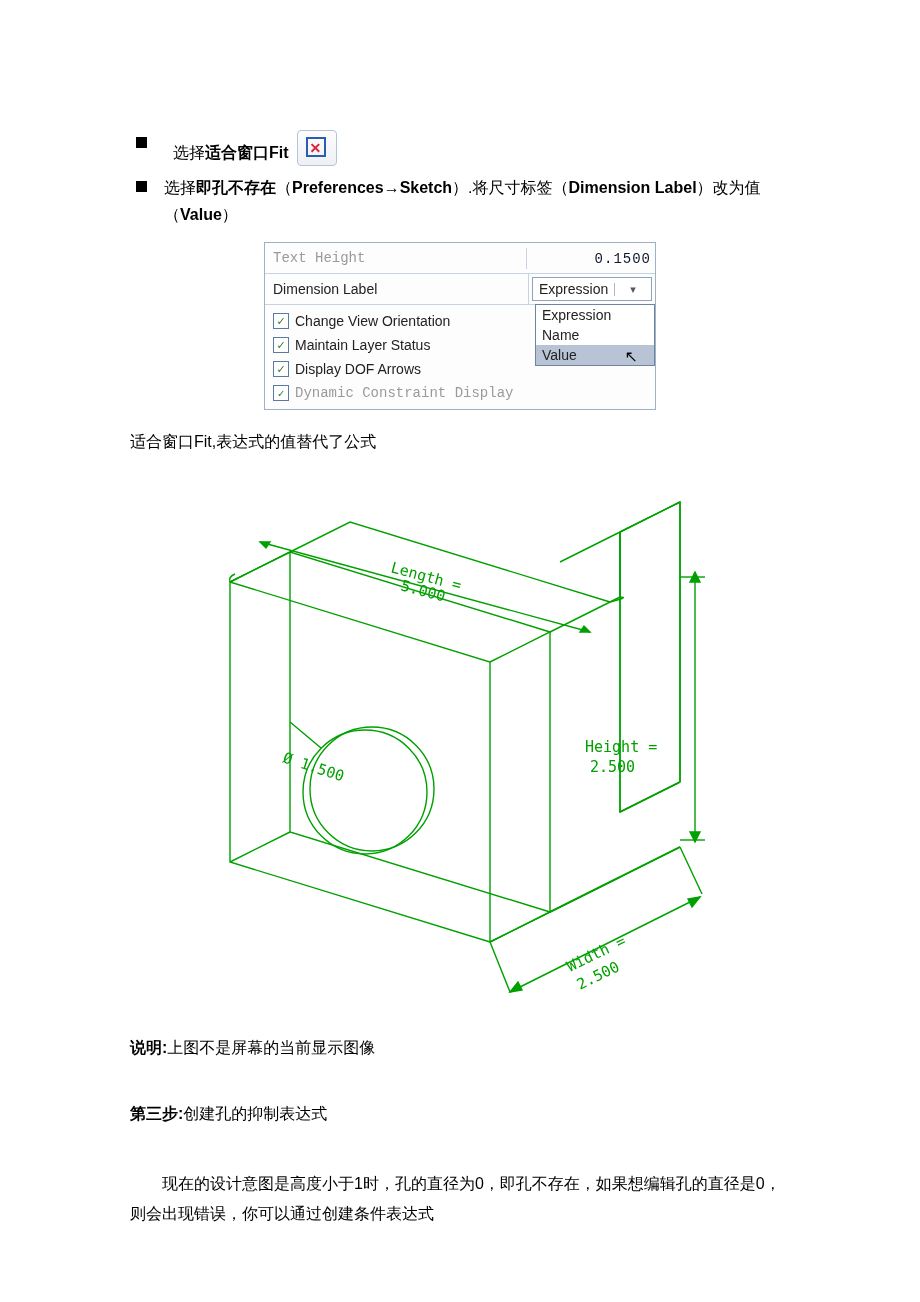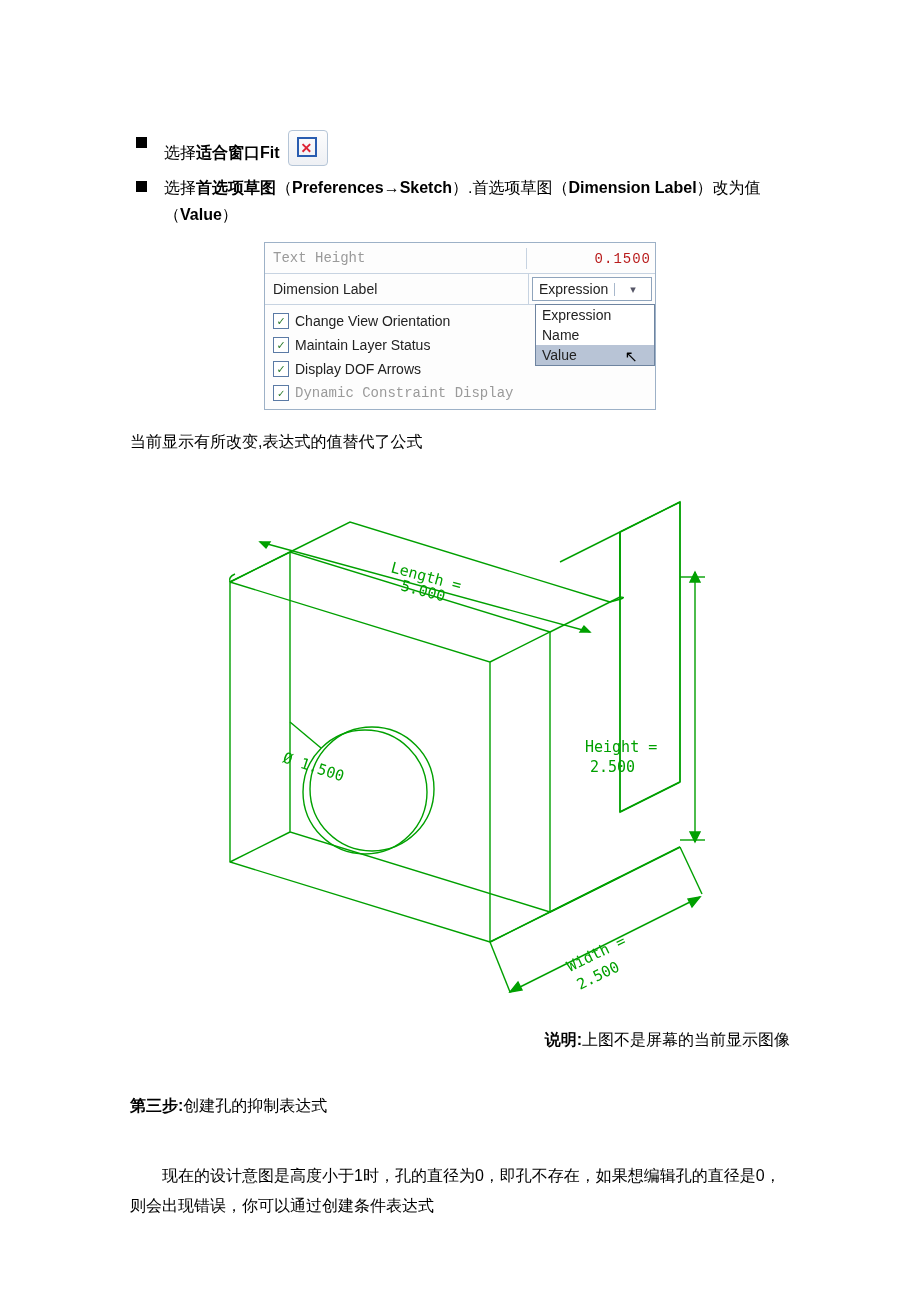--- a/index.html
+++ b/index.html
@@ -19,21 +19,21 @@
 ul.sq { list-style: none; padding: 0; margin: 0; }
 ul.sq > li { position: relative; padding-left: 34px; margin-bottom: 8px; line-height: 1.7; }
 ul.sq > li::before {
   content: "";
   position: absolute;
   left: 6px; top: 7px;
   width: 11px; height: 11px;
   background: #000;
 }
 .bold { font-weight: 700; }
-.fit-row { display: flex; align-items: flex-end; gap: 4px; }
+.fit-row { display: flex; align-items: flex-end; gap: 4px; margin-left: 9px; }
 .icon-fit {
   display: inline-block;
   width: 38px; height: 34px;
   border: 1px solid #b5c5d7;
   border-radius: 4px;
   background: linear-gradient(#fdfdfd,#eef0f4);
   position: relative;
   margin-left: 4px;
 }
 .icon-fit::before {
@@ -62,21 +62,21 @@
 }
 .prefs-row {
   display: flex;
   align-items: center;
   border-bottom: 1px solid #c7d3e1;
   min-height: 30px;
 }
 .prefs-row:last-child { border-bottom: none; }
 .prefs-cell-l { flex: 1; padding: 4px 8px; display:flex; align-items:center; gap:6px;}
 .prefs-cell-r { width: 120px; padding: 2px 4px; border-left: 1px solid #c7d3e1; text-align:left; }
-.prefs-num { font-family: "Courier New", monospace; color:#b91c1c; letter-spacing:1px; text-align:right; width:100%; display:inline-block; padding-right:6px;}
+.prefs-num { font-family: "Courier New", monospace; color:#0f172a; letter-spacing:1px; text-align:right; width:100%; display:inline-block; padding-right:6px;}
 .cb {
   width: 14px; height: 14px;
   border: 1px solid #5a7aa5;
   display:inline-flex; align-items:center; justify-content:center;
   font-size:11px; color:#2a7a2a; background:#fff;
 }
 .combo {
   display:flex; align-items:center;
   border:1px solid #8fa4bc; background:#fff; height:22px;
 }
@@ -89,41 +89,41 @@
   margin-top:-1px;
 }
 .dropdown div { padding: 2px 6px; }
 .dropdown .sel { background:#b8c4d6; position:relative; }
 .cursor {
   position:absolute; right:16px; top:2px; font-size:16px; color:#000;
 }
 .caption { padding: 8px 0 6px 0; line-height:1.7; }
 .fig-wrap { text-align:center; }
 .fig-wrap svg { display:block; margin:0 auto; }
-.note { text-align:right; margin-top:8px; }
+.note { text-align:left; margin-top:16px; }
 .para { line-height:1.9;margin-top:40px; }
 .indent { text-indent: 2em; }
 .faded { color:#9a9a9a;font-family:Liberation Mono, monospace; }
 </style>
 </head>
 <body>
 
 <div class="page">
 
   <ul class="sq">
     <li>
       <span class="fit-row">
         <span>
           <span>选择</span><span class="bold">适合窗口Fit</span>
         </span>
         <span class="icon-fit"></span>
       </span>
     </li>
     <li>
-      <span>选择</span><span class="bold">首选项草图</span><span>（</span><span class="bold">Preferences</span><span class="bold">→</span><span class="bold">Sketch</span><span>）</span><span>.首选项草图（</span><span class="bold">Dimension Label</span><span>）改为值（</span><span class="bold">Value</span><span>）</span>
+      <span>选择</span><span class="bold">即孔不存在</span><span>（</span><span class="bold">Preferences</span><span class="bold">→</span><span class="bold">Sketch</span><span>）</span><span>.将尺寸标签（</span><span class="bold">Dimension Label</span><span>）改为值（</span><span class="bold">Value</span><span>）</span>
     </li>
   </ul>
 
   <div class="prefs-panel">
     <div class="prefs-row">
       <div class="prefs-cell-l faded">Text Height</div>
       <div class="prefs-cell-r"><span class="prefs-num">0.1500</span></div>
     </div>
     <div class="prefs-row">
       <div class="prefs-cell-l">Dimension Label</div>
@@ -159,21 +159,21 @@
           <div>Name</div>
           <div class="sel">
             <span>Value</span>
             <span class="cursor">↖</span>
           </div>
         </div>
       </div>
     </div>
   </div>
 
-  <div class="caption">当前显示有所改变,表达式的值替代了公式</div>
+  <div class="caption">适合窗口Fit,表达式的值替代了公式</div>
 
   <div class="fig-wrap">
     <svg width="540" height="560" viewBox="0 0 540 560">
       <g stroke="#00a000" stroke-width="1.4" fill="none" font-family="monospace" font-size="15">
 
         <path d="M40 120 L40 400 L300 480 L300 200 Z"></path>
 
         <path d="M40 120 L100 90 L360 170 L300 200"></path>
 
         <path d="M100 90 L100 370 L360 450 L360 170"></path>

